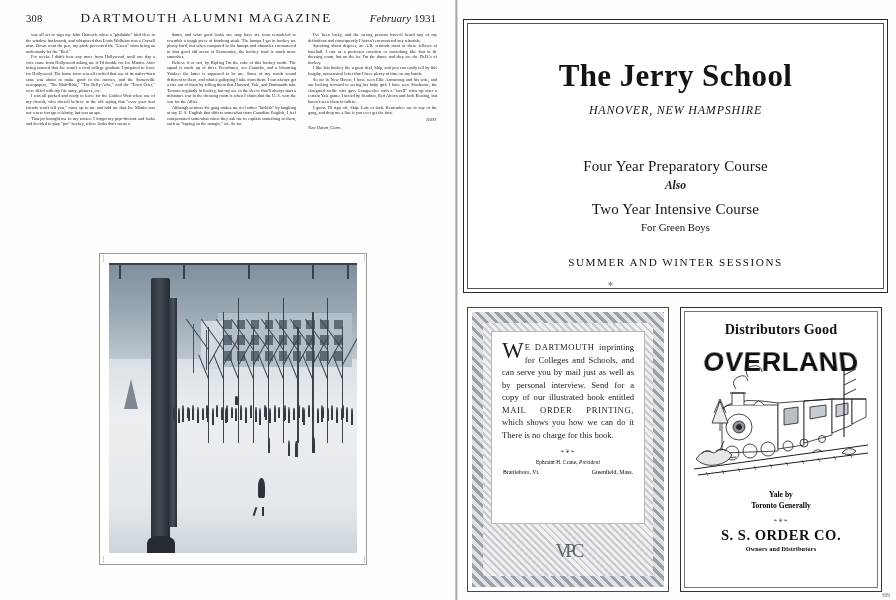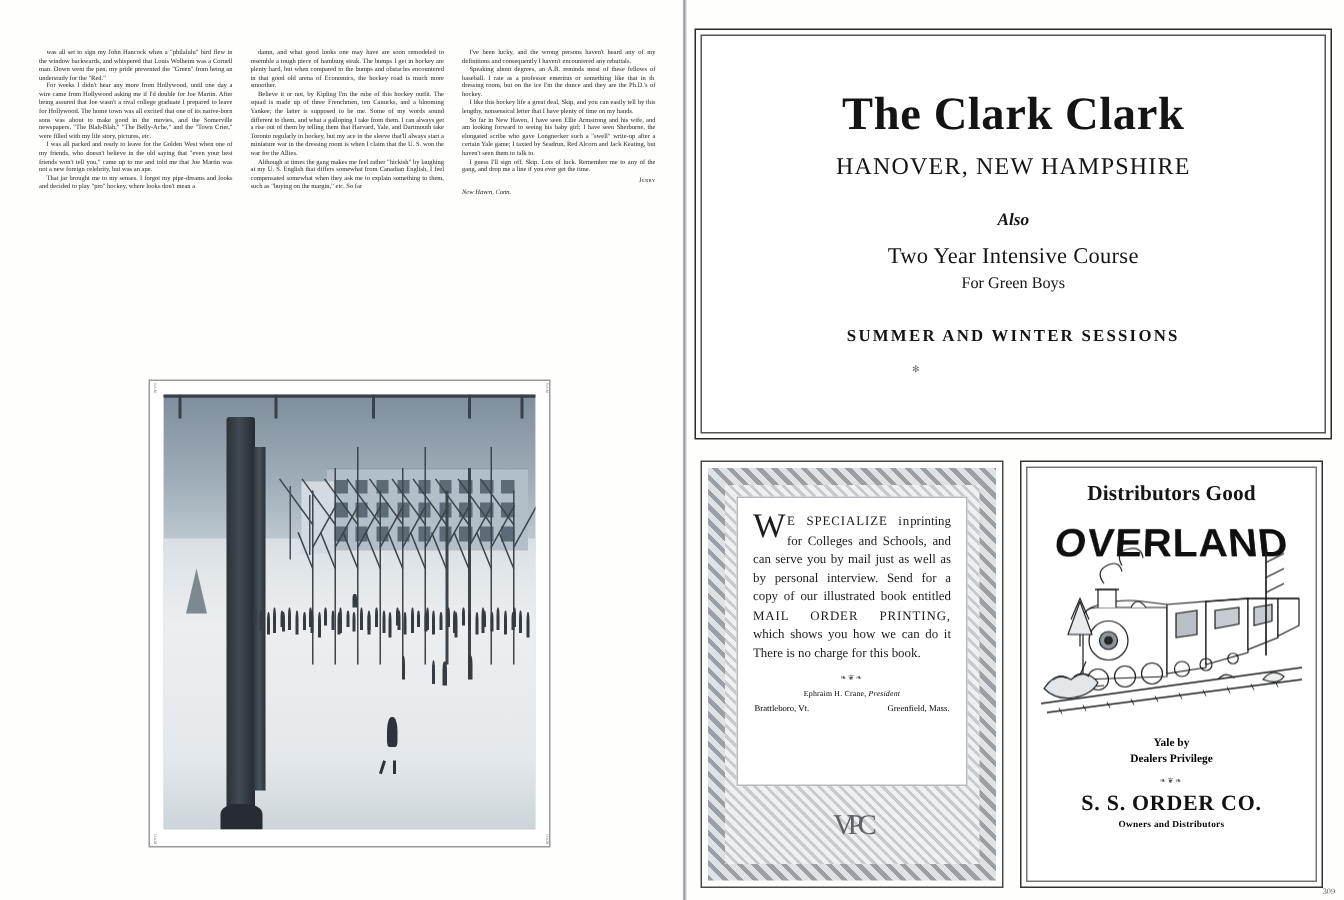--- a/index.html
+++ b/index.html
@@ -215,23 +215,24 @@
     color: #141414;
   }
   .clark-name {
     font-size: 31px;
     font-weight: bold;
     letter-spacing: .4px;
     line-height: 1;
     margin-bottom: 12px;
   }
   .clark-town {
-    font-size: 16px;
+    font-size: 12px;
     letter-spacing: .8px;
-    margin-bottom: 20px;
+    margin-bottom: 40px;
+    font-style: italic;
   }
   .clark-course1 {
     font-size: 15px;
     letter-spacing: .2px;
     margin-bottom: 4px;
   }
   .clark-cert {
     font-size: 10.2px;
     letter-spacing: .05px;
     margin-bottom: 26px;
@@ -247,21 +248,21 @@
     font-size: 15px;
     letter-spacing: .2px;
     margin-bottom: 3px;
   }
   .clark-older {
     font-size: 10.8px;
     margin-bottom: 23px;
   }
   .clark-sessions {
     font-size: 11.2px;
-    font-weight: bold;
+    font-weight: normal;
     letter-spacing: 1.5px;
     margin-bottom: 12px;
   }
   .clark-ornament {
     font-size: 6px; color: #666;
     margin-right: 130px;
   }
 
   
   #vermont-ad {
@@ -408,20 +409,25 @@
     color: #6a6a6a;
   }
 </style>
 </head>
 <body>
 
 <div id="page">
 
   <div id="left-page">
 
+    <div class="running-head">
+      <div class="rh-folio">308</div>
+      <div class="rh-title">DARTMOUTH ALUMNI MAGAZINE</div>
+      <div class="rh-date"><span class="mo">February</span> <span>1931</span></div>
+    </div>
 
     <div id="columns">
       <div class="col">
         <p class="first">was all set to sign my John Hancock when a "philalulu" bird flew in the window backwards, and whispered that Louis Wolheim was a Cornell man. Down went the pen, my pride prevented the "Green" from being an understudy for the "Red."</p>
         <p>For weeks I didn't hear any more from Hollywood, until one day a wire came from Hollywood asking me if I'd double for Joe Martin. After being assured that Joe wasn't a rival college graduate I prepared to leave for Hollywood. The home town was all excited that one of its native-born sons was about to make good in the movies, and the Somerville newspapers, "The Blah-Blah," "The Belly-Ache," and the "Town Crier," were filled with my life story, pictures, etc.</p>
         <p>I was all packed and ready to leave for the Golden West when one of my friends, who doesn't believe in the old saying that "even your best friends won't tell you," came up to me and told me that Joe Martin was not a new foreign celebrity, but was an ape.</p>
         <p>That jar brought me to my senses. I forgot my pipe-dreams and looks and decided to play "pro" hockey, where looks don't mean a</p>
       </div>
       <div class="col">
         <p class="first">damn, and what good looks one may have are soon remodeled to resemble a tough piece of hamburg steak. The bumps I get in hockey are plenty hard, but when compared to the bumps and obstacles encountered in that good old arena of Economics, the hockey road is much more smoother.</p>
@@ -606,35 +612,36 @@
       </div>
     </div>
   </div>
 
   <div id="gutter"></div>
 
   <div id="right-page">
 
     <div id="clark-ad">
       <div id="clark-inner">
-        <div class="clark-name">The Clark Clark</div>
+        <div class="clark-name">The Jerry School</div>
         <div class="clark-town">HANOVER, NEW HAMPSHIRE</div>
+        <div class="clark-course1">Four Year Preparatory Course</div>
         <div class="clark-also">Also</div>
         <div class="clark-course2">Two Year Intensive Course</div>
         <div class="clark-older">For Green Boys</div>
         <div class="clark-sessions">SUMMER AND WINTER SESSIONS</div>
         <div class="clark-ornament">✻</div>
       </div>
     </div>
 
     <div id="vermont-ad">
       <div class="orn-frame">
         <div class="orn-inner">
           <div class="vt-body">
-            <span class="dropcap">W</span><span class="vt-caps">E SPECIALIZE in</span><span>printing for Colleges and Schools, and can serve you by mail just as well as by personal interview. Send for a copy of our illustrated book entitled </span><span class="vt-caps">MAIL ORDER PRINTING,</span><span> which shows you how we can do it  There is no charge for this book.</span>
+            <span class="dropcap">W</span><span class="vt-caps">E DARTMOUTH in</span><span>printing for Colleges and Schools, and can serve you by mail just as well as by personal interview. Send for a copy of our illustrated book entitled </span><span class="vt-caps">MAIL ORDER PRINTING,</span><span> which shows you how we can do it  There is no charge for this book.</span>
           </div>
           <div class="vt-dot">❧❦❧</div>
           <div class="vt-pres"><span>Ephraim H. Crane,</span> <span class="it">President</span></div>
           <div class="vt-cities">
             <span>Brattleboro, Vt.</span>
             <span>Greenfield, Mass.</span>
           </div>
         </div>
         <div class="vt-logo">VPC</div>
       </div>
@@ -697,21 +704,21 @@
               <path d="M22 72 l6 -14 l6 14"></path>
               <path d="M28 82 l0 8"></path>
 
               <path d="M150 112 q6 -8 14 -2 q-4 6 -14 2 Z" fill="#eceff1"></path>
               <path d="M120 112 q5 -6 11 -1"></path>
             </g>
           </svg>
         </div>
         <div class="ov-sold">
           <div>Yale by</div>
-          <div>Dealers Privilege</div>
+          <div>Toronto Generally</div>
         </div>
         <div class="ov-dot">❧❦❧</div>
         <div class="ov-pierce">S. S. ORDER CO.</div>
         <div class="ov-owners">Owners and Distributors</div>
       </div>
     </div>
 
     <div class="folio-right">309</div>
   </div>
 </div>

